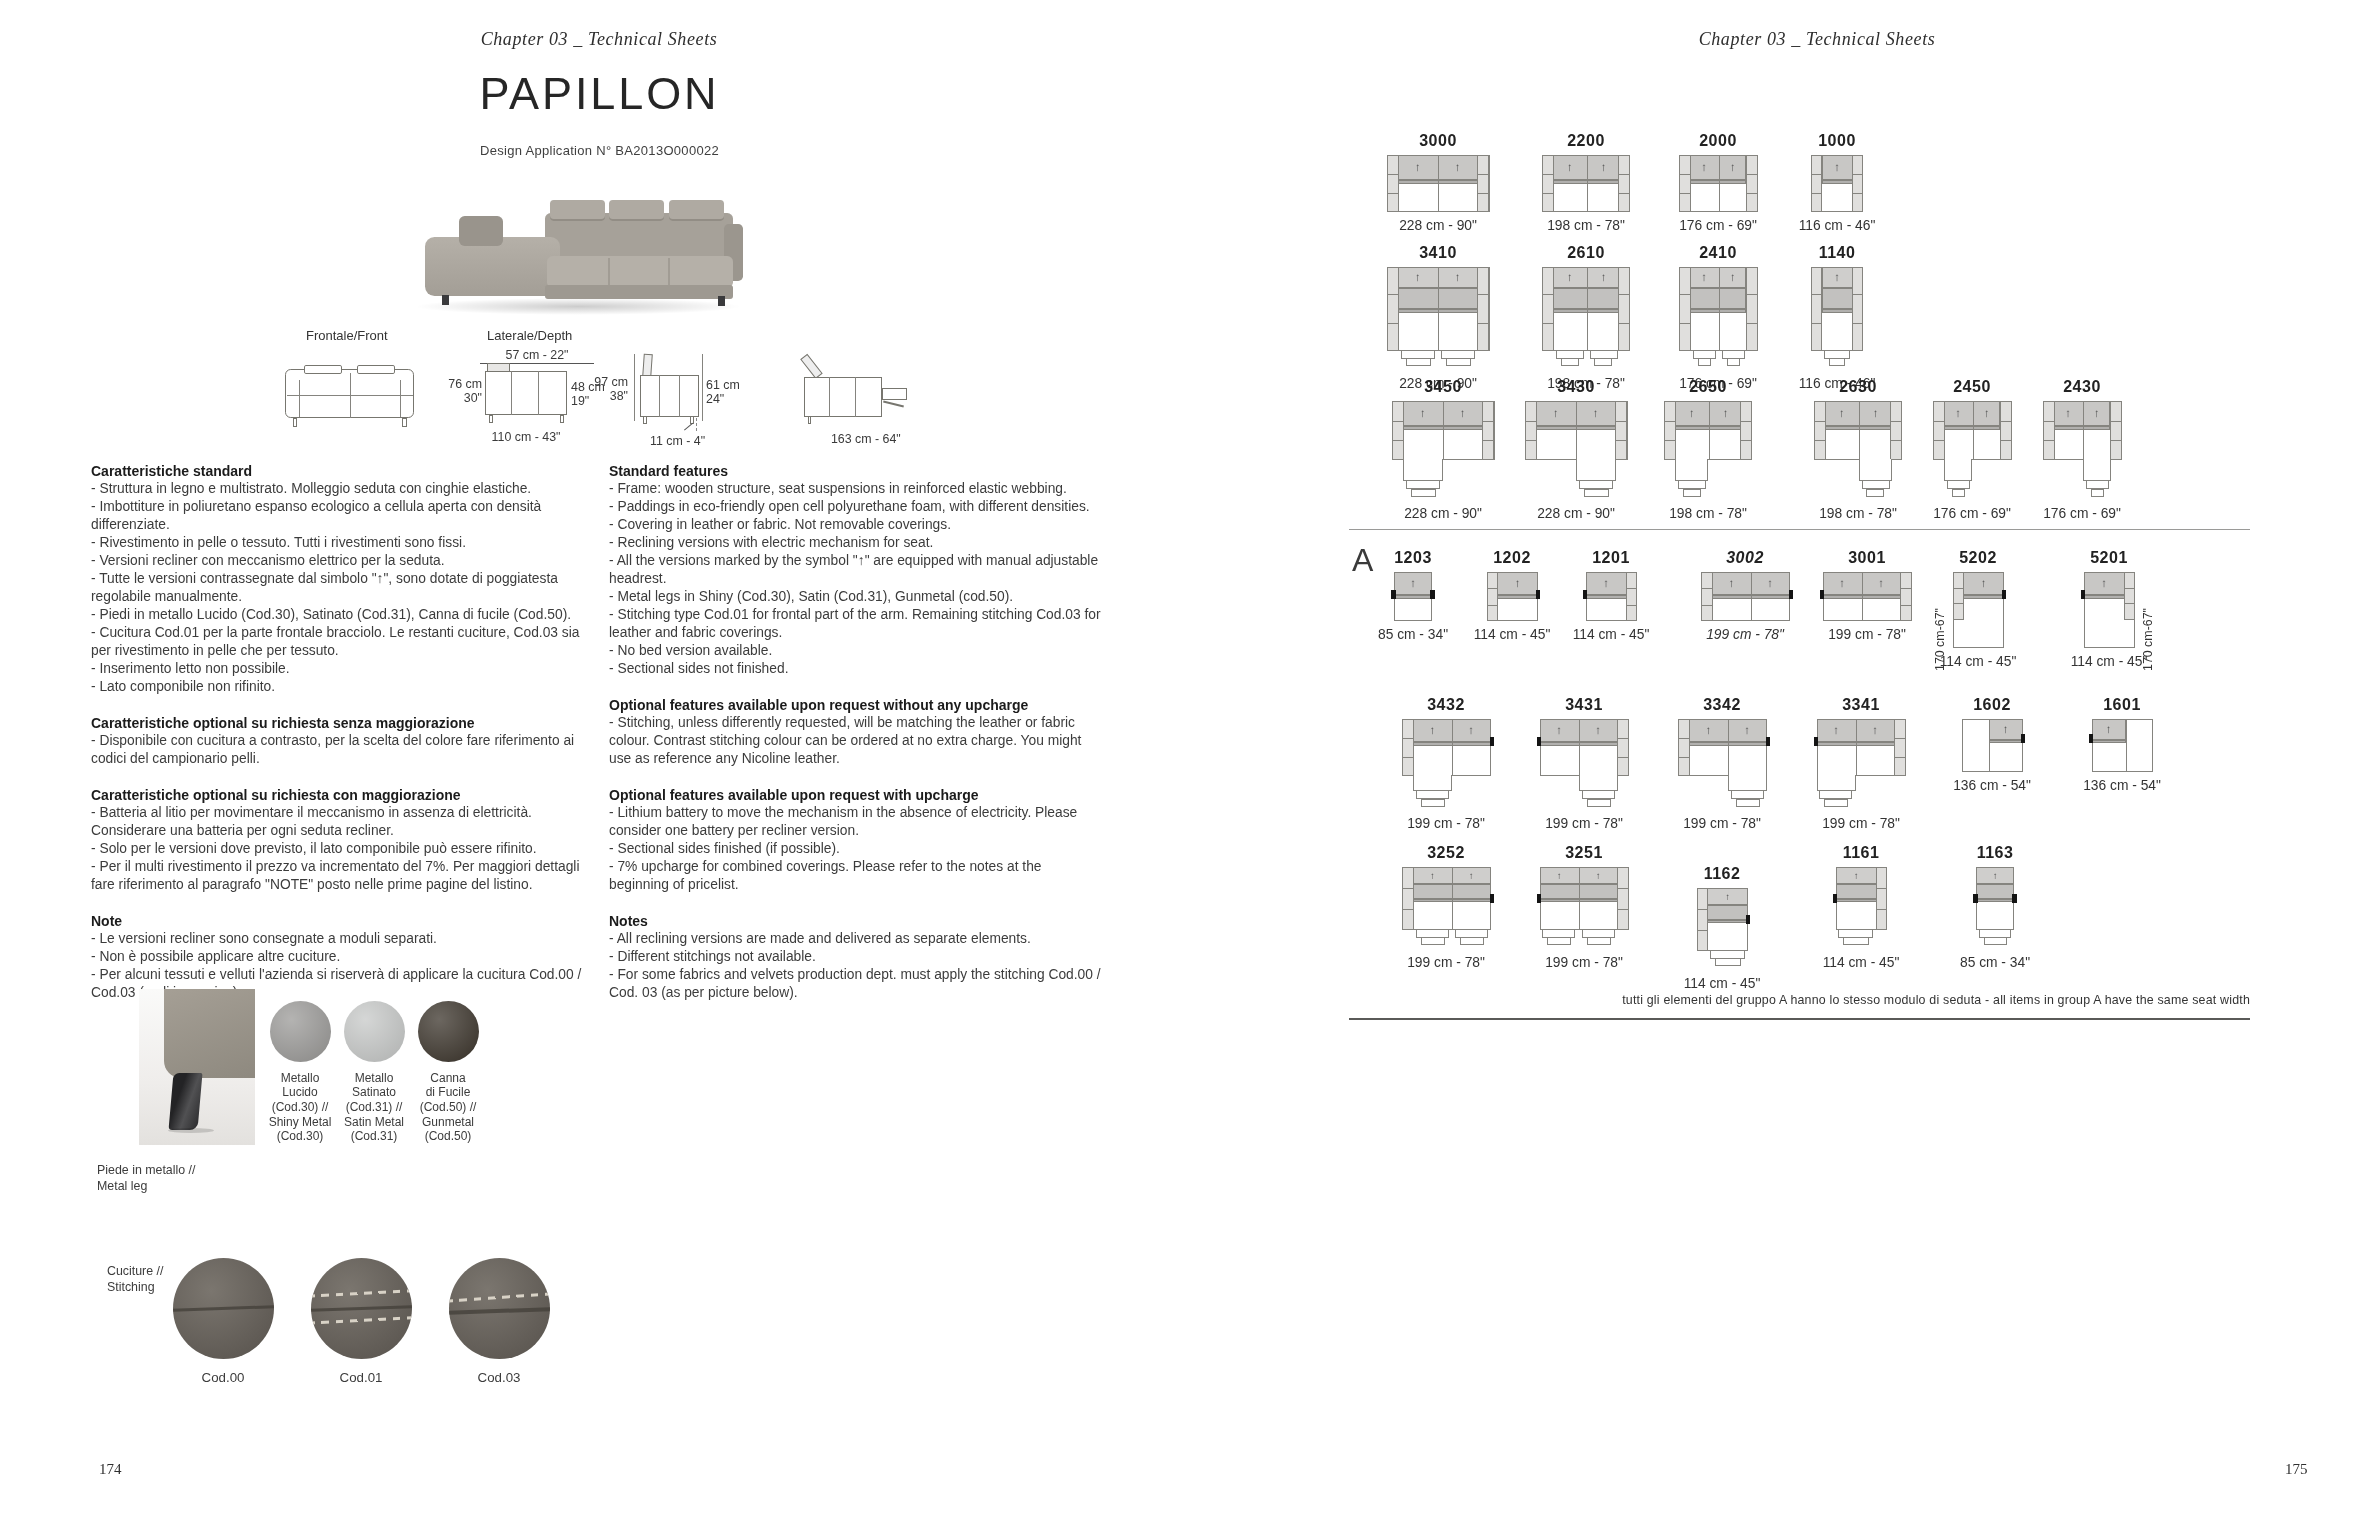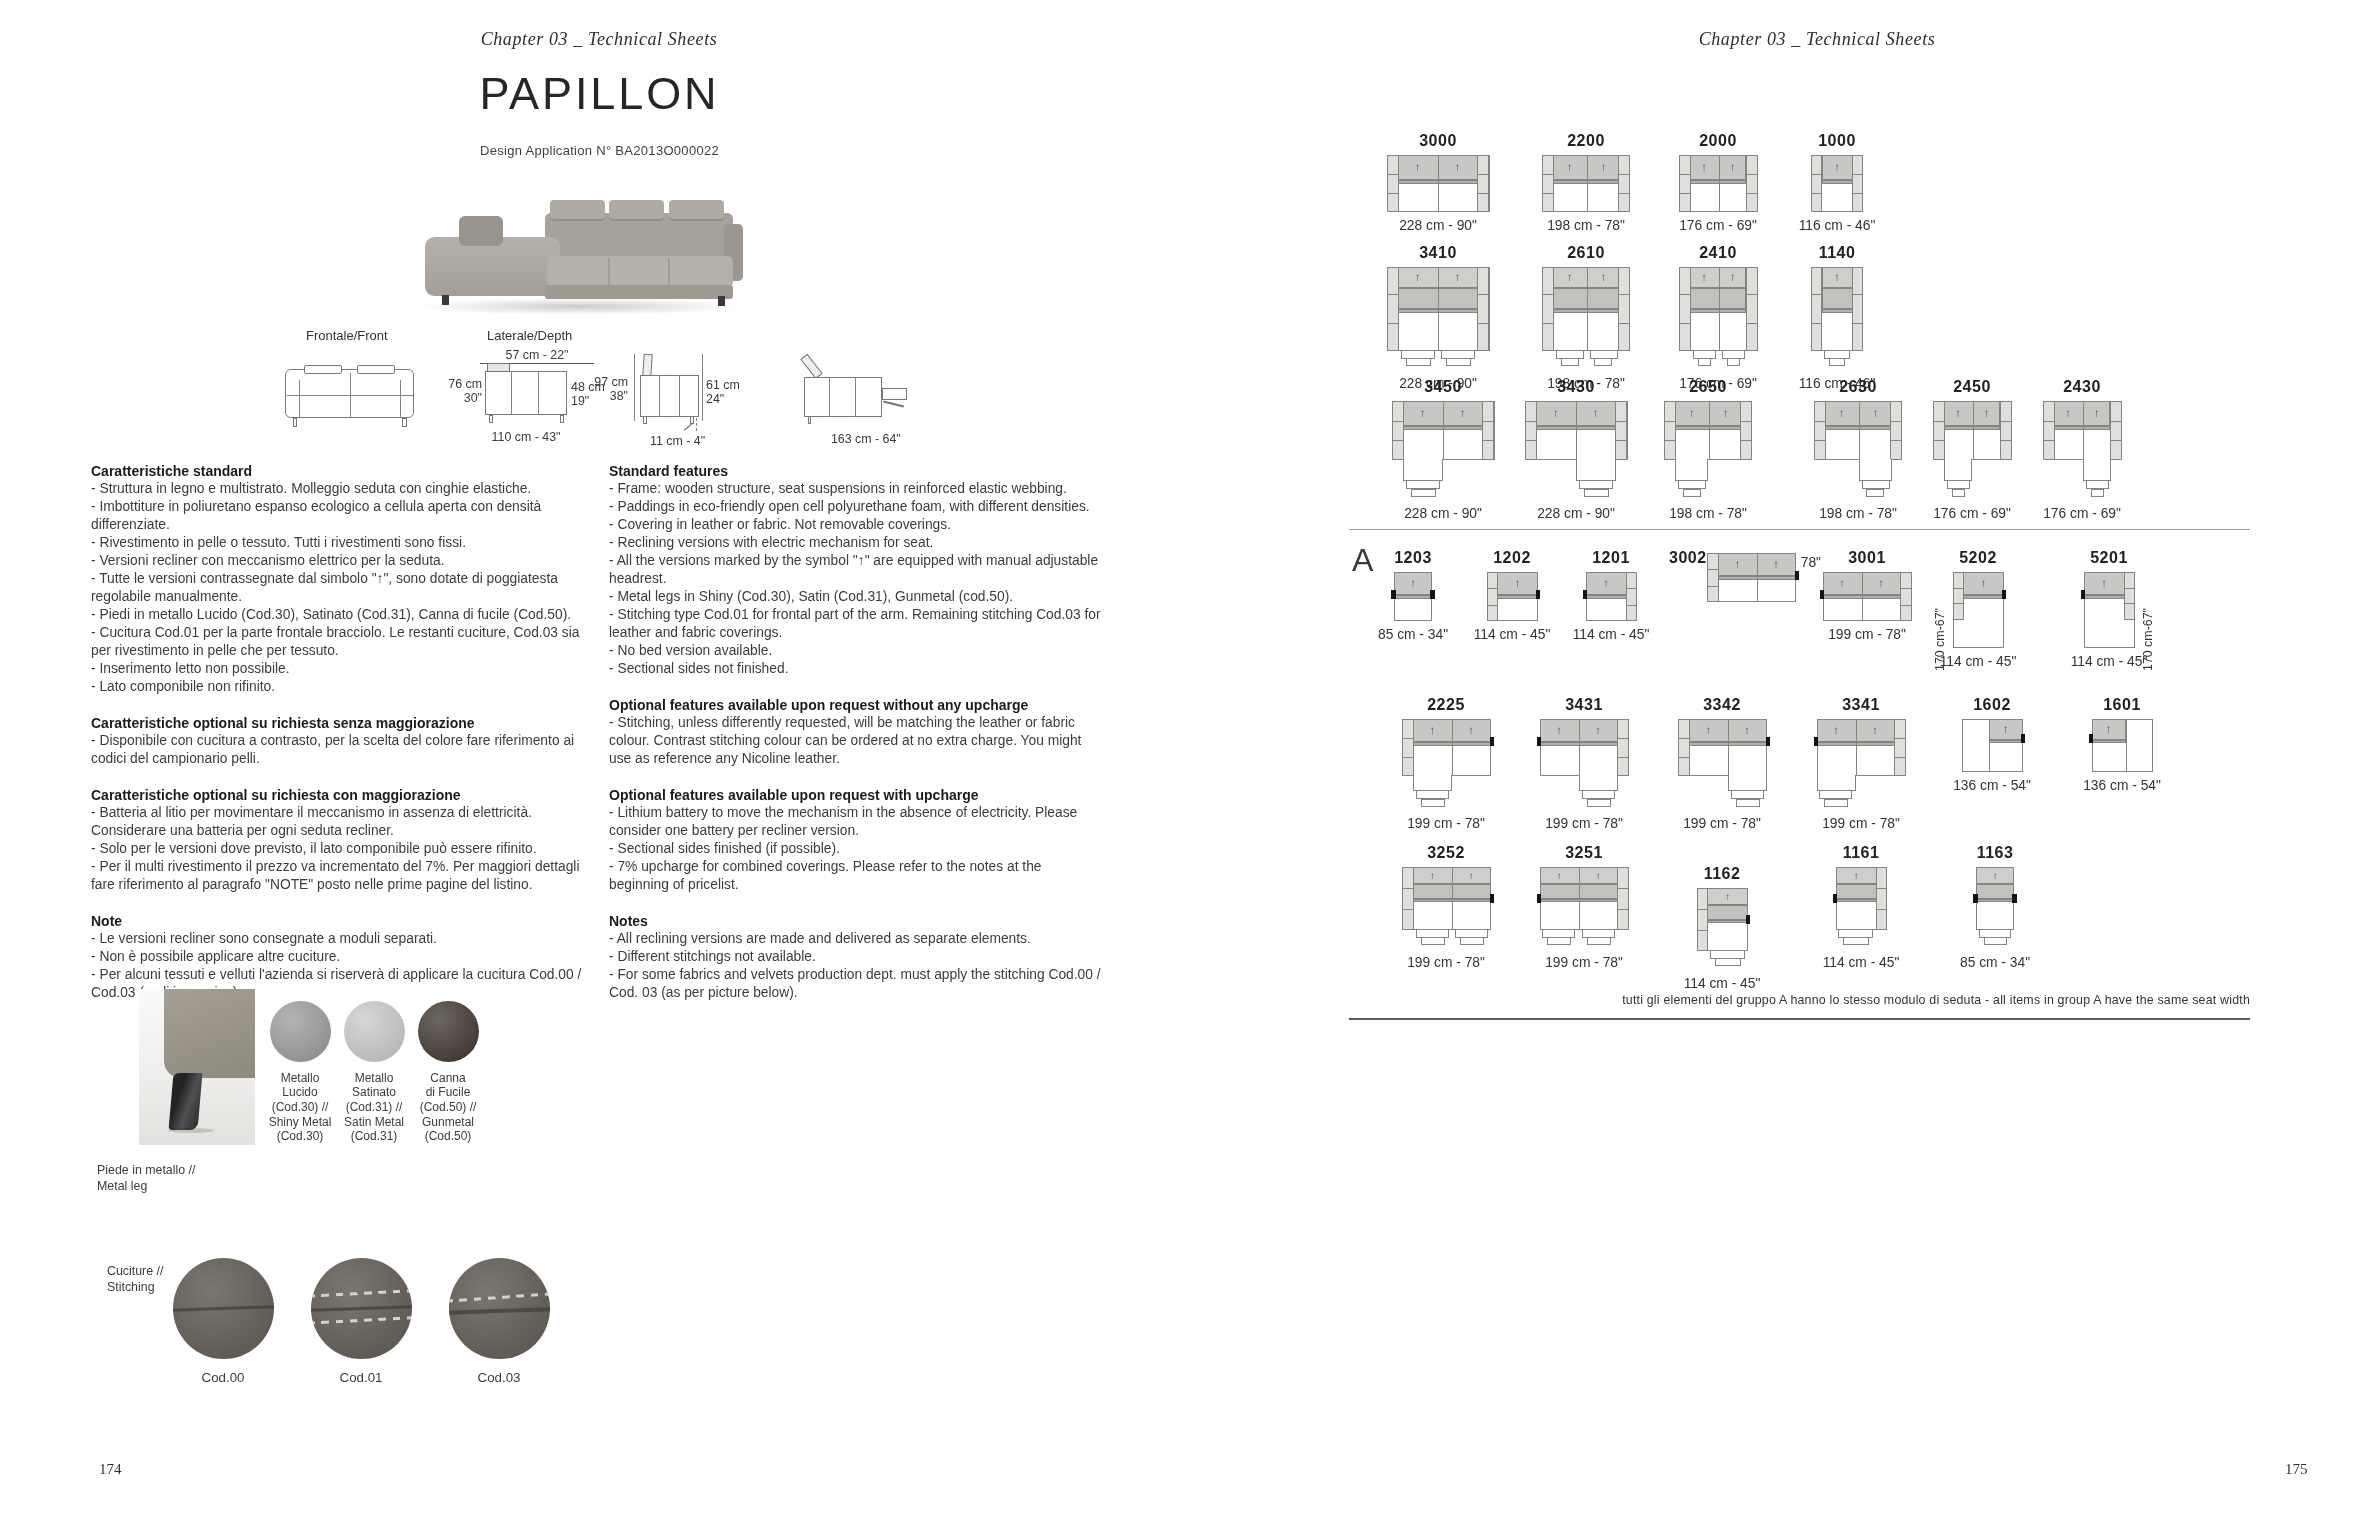--- a/index.html
+++ b/index.html
@@ -562,21 +562,21 @@
           <div style="position: absolute; box-sizing: border-box; left: 40px; top: 0px; width: 11.4px; height: 49px; background: rgb(224, 223, 221); border: 1px solid rgb(133, 132, 127);"></div>
           <div style="position: absolute; box-sizing: border-box; left: 41px; top: 16px; width: 9.5px; height: 1px; background: rgb(133, 132, 127);"></div>
           <div style="position: absolute; box-sizing: border-box; left: 41px; top: 33px; width: 9.5px; height: 1px; background: rgb(133, 132, 127);"></div>
           <div style="position: absolute; box-sizing: border-box; left: 0px; top: 0px; width: 41px; height: 23px; background: rgb(200, 199, 197); border: 1px solid rgb(133, 132, 127);"></div>
           <div style="position: absolute; box-sizing: border-box; left: 0px; top: 23px; width: 41px; height: 3.8px; background: rgb(177, 176, 174); border: 1px solid rgb(133, 132, 127);"></div>
           <div style="position: absolute; box-sizing: border-box; left: 0px; top: 1px; width: 41px; height: 21px; display: flex; align-items: center; justify-content: center; color: rgb(74, 74, 74); font-size: 11.4px; border: none;">↑</div>
           <div style="position: absolute; box-sizing: border-box; left: -2.9px; top: 18px; width: 4.8px; height: 9.5px; background: rgb(20, 20, 20);"></div>
         </div>
         <div class="mod-dim">114 cm - 45"</div>
       </div>
-      <div style="position: absolute; left: 1669px; top: 548px; width: 152px; display: flex; ">
+      <div style="position: absolute; left: 1669px; top: 548px; width: 152px; display: flex; flex-direction: column; align-items: center; font-style: italic;">
         <div class="mod-label">3002</div>
         <div style="position: relative; width: 89px; height: 49px; margin-top: 4.8px;">
           <div style="position: absolute; box-sizing: border-box; left: 0px; top: 0px; width: 89px; height: 49px; background: rgb(255, 255, 255); border: 1px solid rgb(133, 132, 127);"></div>
           <div style="position: absolute; box-sizing: border-box; left: 0px; top: 0px; width: 12.4px; height: 49px; background: rgb(224, 223, 221); border: 1px solid rgb(133, 132, 127);"></div>
           <div style="position: absolute; box-sizing: border-box; left: 1px; top: 16px; width: 10.5px; height: 1px; background: rgb(133, 132, 127);"></div>
           <div style="position: absolute; box-sizing: border-box; left: 1px; top: 33px; width: 10.5px; height: 1px; background: rgb(133, 132, 127);"></div>
           <div style="position: absolute; box-sizing: border-box; left: 11.4px; top: 0px; width: 78px; height: 23px; background: rgb(200, 199, 197); border: 1px solid rgb(133, 132, 127);"></div>
           <div style="position: absolute; box-sizing: border-box; left: 11.4px; top: 23px; width: 78px; height: 3.8px; background: rgb(177, 176, 174); border: 1px solid rgb(133, 132, 127);"></div>
           <div style="position: absolute; box-sizing: border-box; left: 50px; top: 0px; width: 1px; height: 49px; background: rgb(133, 132, 127);"></div>
           <div style="position: absolute; box-sizing: border-box; left: 11.4px; top: 1px; width: 39px; height: 21px; display: flex; align-items: center; justify-content: center; color: rgb(74, 74, 74); font-size: 11.4px; border: none;">↑</div>
@@ -625,21 +625,21 @@
           <div style="position: absolute; box-sizing: border-box; left: 41px; top: 31px; width: 9.5px; height: 1px; background: rgb(133, 132, 127);"></div>
           <div style="position: absolute; box-sizing: border-box; left: 0px; top: 0px; width: 41px; height: 23px; background: rgb(200, 199, 197); border: 1px solid rgb(133, 132, 127);"></div>
           <div style="position: absolute; box-sizing: border-box; left: 0px; top: 23px; width: 41px; height: 3.8px; background: rgb(177, 176, 174); border: 1px solid rgb(133, 132, 127);"></div>
           <div style="position: absolute; box-sizing: border-box; left: 0px; top: 1px; width: 41px; height: 21px; display: flex; align-items: center; justify-content: center; color: rgb(74, 74, 74); font-size: 11.4px; border: none;">↑</div>
           <div style="position: absolute; box-sizing: border-box; left: -2.9px; top: 18px; width: 4.8px; height: 9.5px; background: rgb(20, 20, 20);"></div>
           <div style="position: absolute; left: 57px; top: -3.8px; height: 103px; writing-mode: vertical-rl; transform: rotate(180deg); font-size: 12.4px; color: rgb(51, 51, 51); white-space: nowrap; display: flex; align-items: center;">170 cm-67"</div>
         </div>
         <div class="mod-dim">114 cm - 45"</div>
       </div>
       <div style="position: absolute; left: 1370px; top: 695px; width: 152px; display: flex; flex-direction: column; align-items: center;">
-        <div class="mod-label">2225</div>
+        <div class="mod-label">3432</div>
         <div style="position: relative; width: 89px; height: 91px; margin-top: 4.8px;">
           <div style="position: absolute; box-sizing: border-box; left: 0px; top: 0px; width: 89px; height: 57px; background: rgb(255, 255, 255); border: 1px solid rgb(133, 132, 127);"></div>
           <div style="position: absolute; box-sizing: border-box; left: 0px; top: 0px; width: 12.4px; height: 57px; background: rgb(224, 223, 221); border: 1px solid rgb(133, 132, 127);"></div>
           <div style="position: absolute; box-sizing: border-box; left: 1px; top: 19px; width: 10.5px; height: 1px; background: rgb(133, 132, 127);"></div>
           <div style="position: absolute; box-sizing: border-box; left: 1px; top: 38px; width: 10.5px; height: 1px; background: rgb(133, 132, 127);"></div>
           <div style="position: absolute; box-sizing: border-box; left: 11.4px; top: 0px; width: 78px; height: 23px; background: rgb(200, 199, 197); border: 1px solid rgb(133, 132, 127);"></div>
           <div style="position: absolute; box-sizing: border-box; left: 11.4px; top: 23px; width: 78px; height: 3.8px; background: rgb(177, 176, 174); border: 1px solid rgb(133, 132, 127);"></div>
           <div style="position: absolute; box-sizing: border-box; left: 50px; top: 0px; width: 1px; height: 57px; background: rgb(133, 132, 127);"></div>
           <div style="position: absolute; box-sizing: border-box; left: 11.4px; top: 1px; width: 39px; height: 21px; display: flex; align-items: center; justify-content: center; color: rgb(74, 74, 74); font-size: 11.4px; border: none;">↑</div>
           <div style="position: absolute; box-sizing: border-box; left: 50px; top: 1px; width: 39px; height: 21px; display: flex; align-items: center; justify-content: center; color: rgb(74, 74, 74); font-size: 11.4px; border: none;">↑</div>

